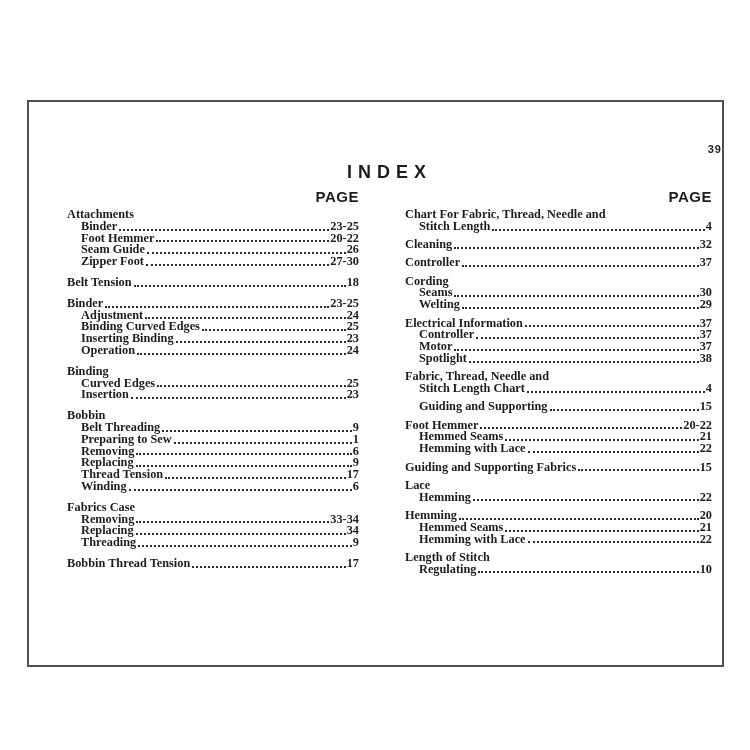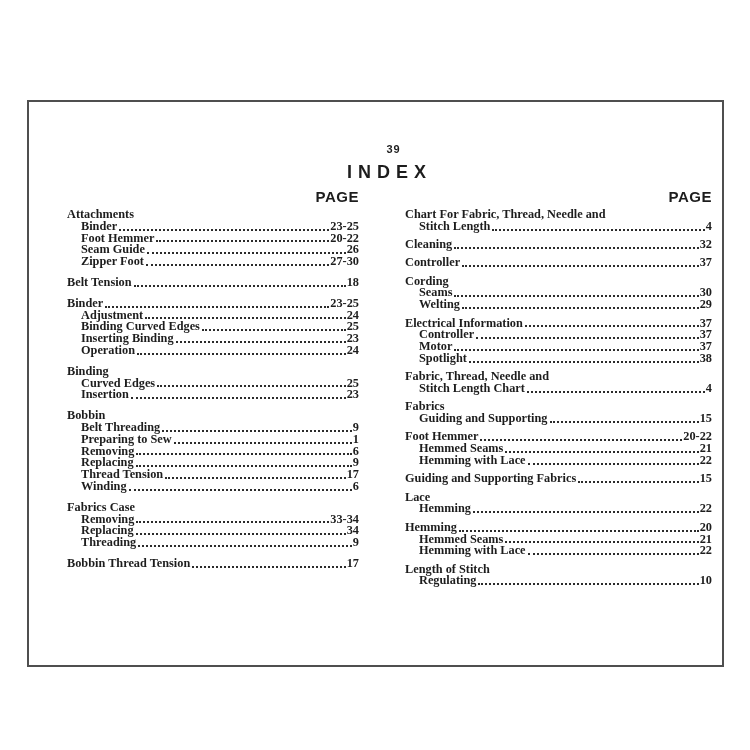--- a/index.html
+++ b/index.html
@@ -6,21 +6,21 @@
   body {
     width:750px; height:750px; background:#ffffff; position:relative;
     font-family:"Liberation Serif","DejaVu Serif",serif; color:#1d1d1d;
     overflow:hidden;
   }
   .sheet {
     position:absolute; left:27px; top:100px; width:697px; height:567px;
     box-sizing:border-box; border:2px solid #4f4f4f; background:#ffffff;
   }
   .page-num {
-    text-align:center; font-family:"Liberation Sans","DejaVu Sans",sans-serif;
+    text-align:right; font-family:"Liberation Sans","DejaVu Sans",sans-serif;
     font-weight:bold; font-size:11px; letter-spacing:1px;
     margin-top:41px; padding-left:36px;
   }
   .title {
     text-align:center; font-family:"Liberation Sans","DejaVu Sans",sans-serif;
     font-weight:bold; font-size:18px; letter-spacing:6px;
     margin-top:7px; padding-left:28px;
   }
   .cols { display:flex; margin-top:5px; padding-left:38px; }
   .col { box-sizing:border-box; }
@@ -257,23 +257,20 @@
             <div class="row">
               <span class="label">Fabric, Thread, Needle and</span>
             </div>
             <div class="row indent">
               <span class="label">Stitch Length Chart</span>
               <span class="leader"></span>
               <span class="page">4</span>
             </div>
           </div>
           <div class="block">
-            <div class="row">
-              <span class="label">Fabrics</span>
-            </div>
             <div class="row indent">
               <span class="label">Guiding and Supporting</span>
               <span class="leader"></span>
               <span class="page">15</span>
             </div>
           </div>
           <div class="block">
             <div class="row">
               <span class="label">Foot Hemmer</span>
               <span class="leader"></span>

